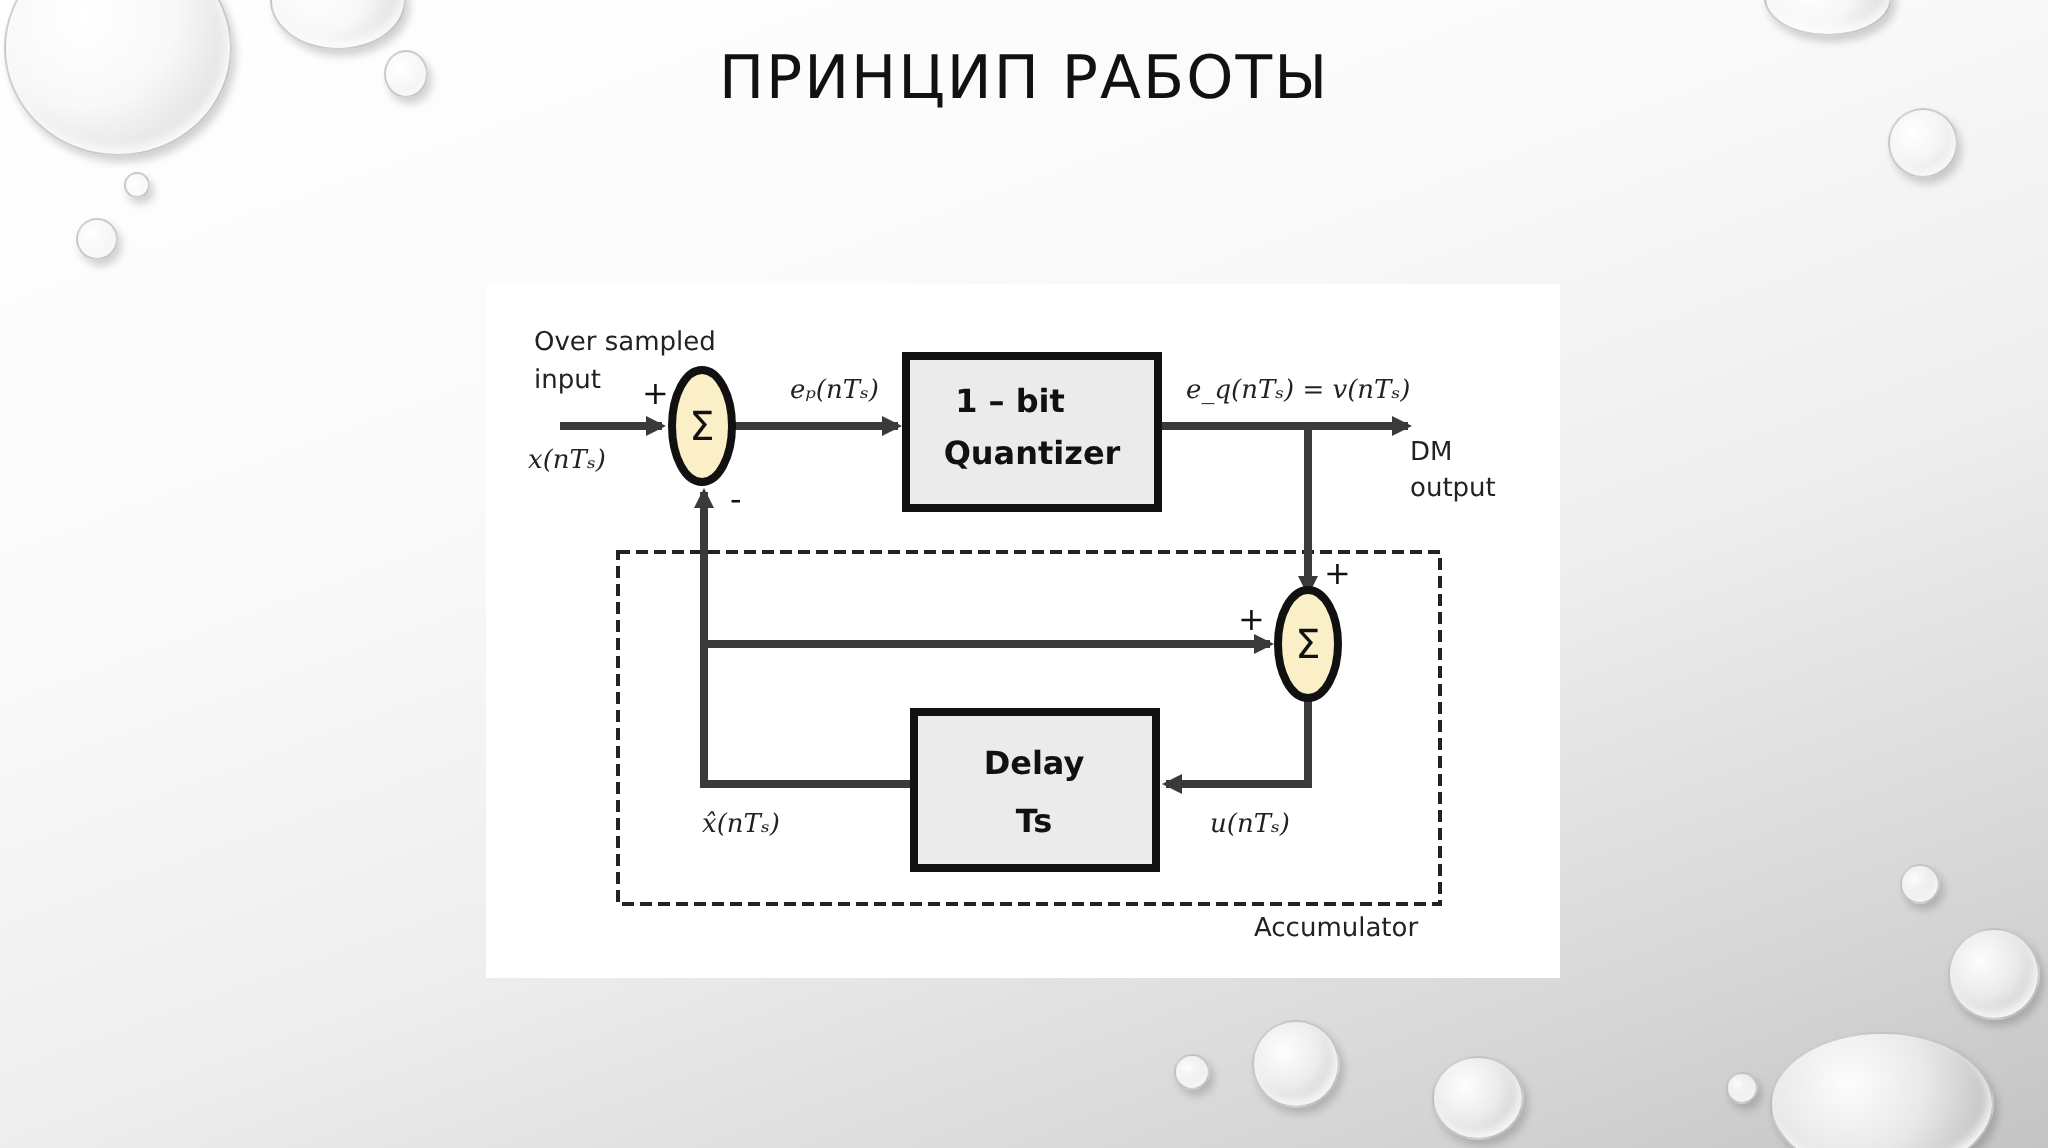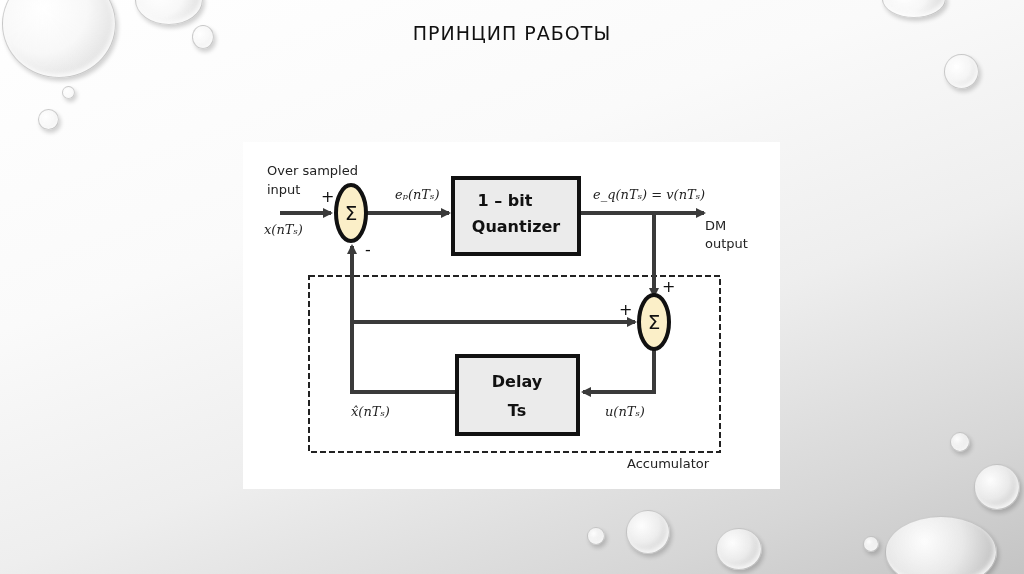--- a/index.html
+++ b/index.html
@@ -3,21 +3,21 @@
   <meta charset="utf-8">
   <style>
     html, body { margin: 0; padding: 0; }
     body {
       width: 1024px; height: 574px; overflow: hidden; position: relative;
       background: linear-gradient(160deg, #ffffff 0%, #fafafa 35%, #eeeeee 60%, #d6d6d6 85%, #c4c4c4 100%);
       font-family: "DejaVu Sans", sans-serif;
     }
     .slide-title {
       position: absolute; left: 0; width: 1024px; top: 22px;
-      text-align: center; font-size: 19px; letter-spacing: 1px; color: #111;
+      text-align: center; font-size: 30px; letter-spacing: 1px; color: #111;
       font-family: "DejaVu Sans", sans-serif;
     }
     .drop {
       position: absolute; border-radius: 50%;
       background: radial-gradient(circle at 35% 35%, rgba(255,255,255,0.95) 0%, rgba(245,245,245,0.7) 45%, rgba(200,200,200,0.55) 80%, rgba(150,150,150,0.6) 100%);
       box-shadow: 2px 3px 4px rgba(0,0,0,0.18), inset -2px -3px 4px rgba(255,255,255,0.8);
       border: 1px solid rgba(180,180,180,0.6);
     }
     .figure {
       position: absolute; left: 243px; top: 142px; width: 537px; height: 347px;

